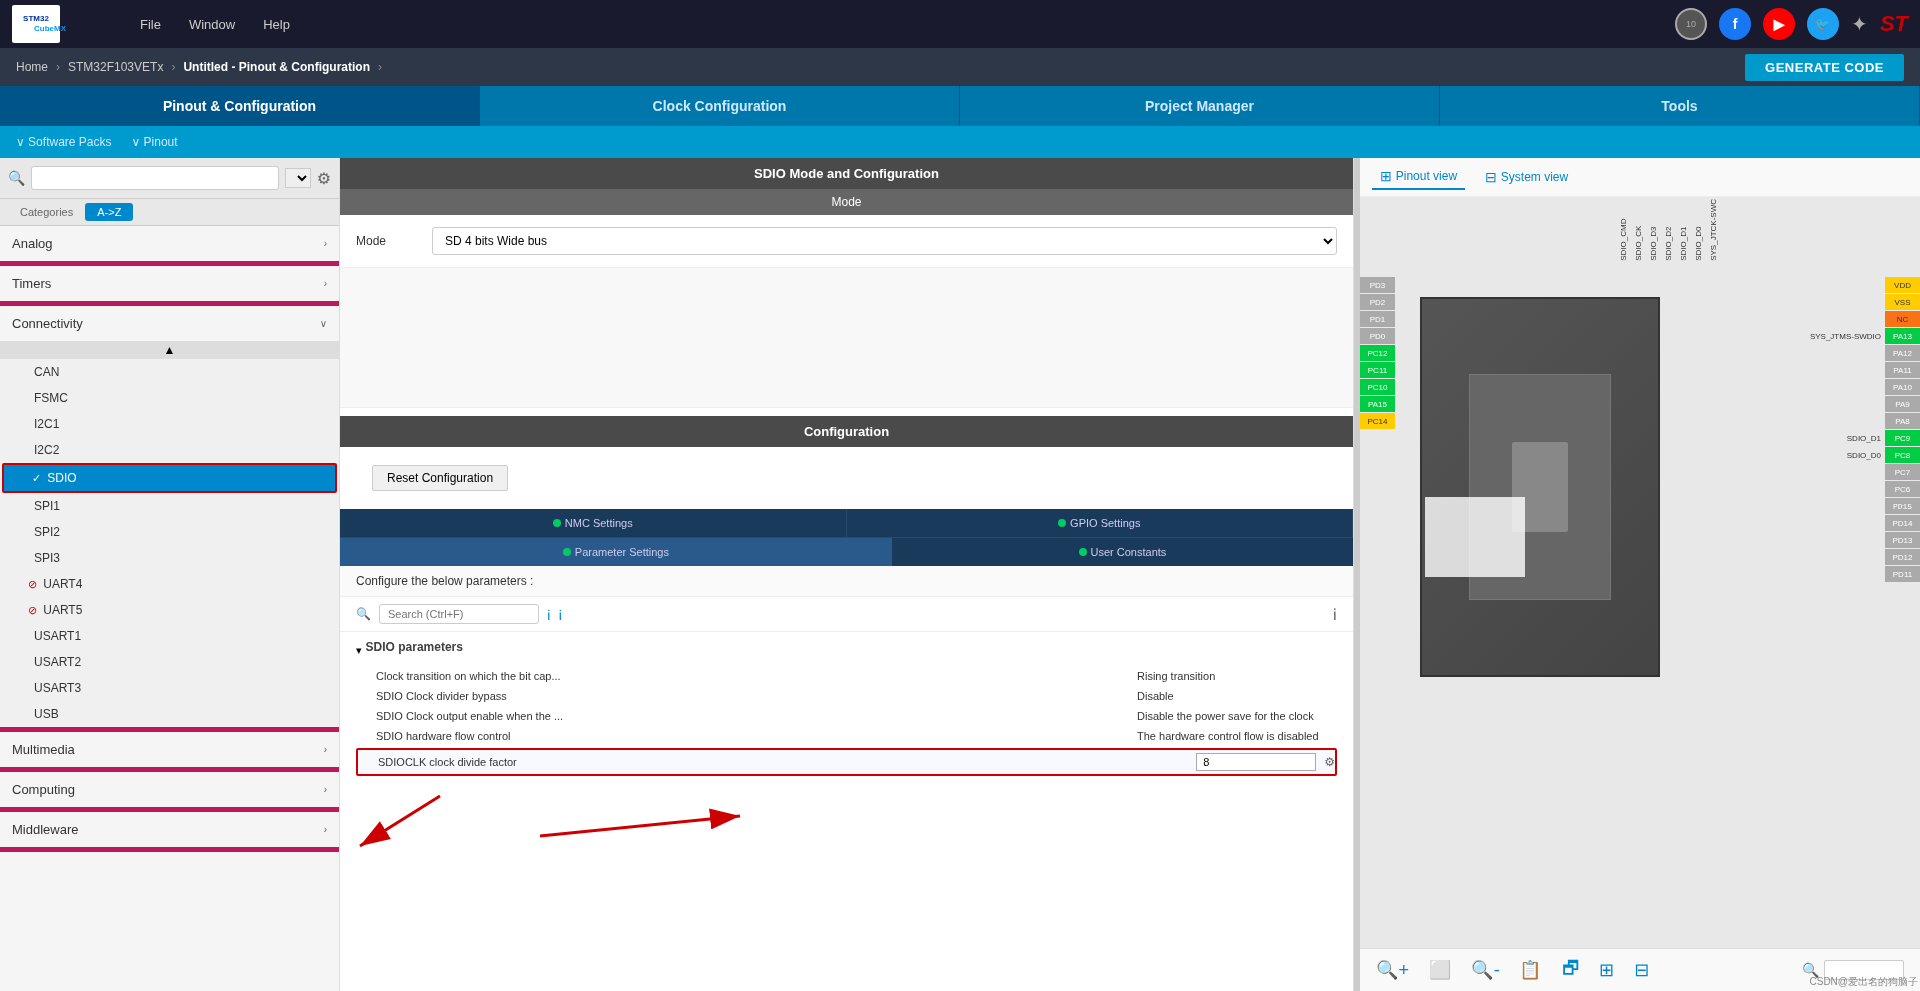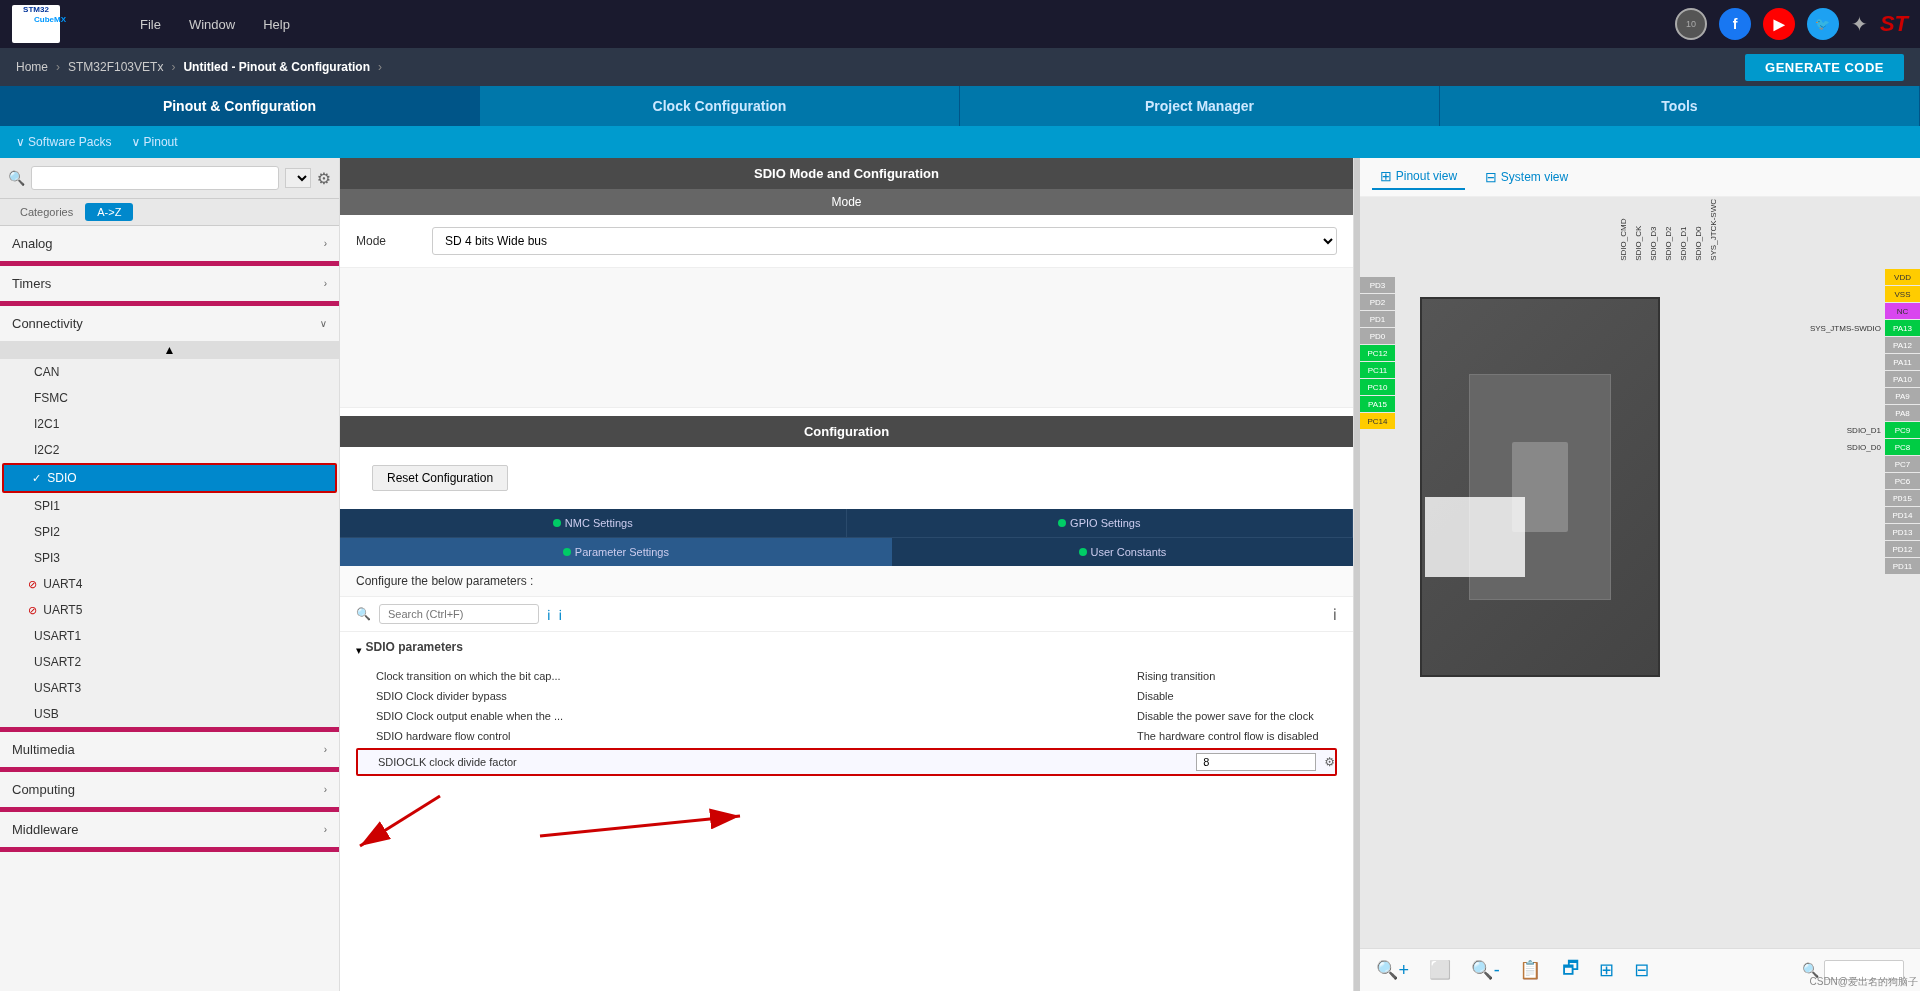--- a/index.html
+++ b/index.html
@@ -3,21 +3,21 @@
   <meta charset="utf-8">
   <style>
     * { box-sizing: border-box; margin: 0; padding: 0; }
     body { font-family: Arial, sans-serif; font-size: 12px; background: #f0f0f0; overflow: hidden; width: 1920px; height: 991px; }
 
     
     .top-bar {
       display: flex; align-items: center; background: #1a1a2e; height: 48px; padding: 0 12px; gap: 20px;
     }
     .logo-area { display: flex; align-items: center; gap: 6px; }
-    .logo-box { width: 48px; height: 38px; background: #fff; display: flex; flex-direction: column; align-items: center; font-size: 8px; font-weight: bold; color: #003399; border-radius: 2px; line-height: 1.2; }
+    .logo-box { width: 48px; height: 38px; background: #fff; display: flex; flex-direction: column; align-items: center; justify-content: center; font-size: 8px; font-weight: bold; color: #003399; border-radius: 2px; line-height: 1.2; }
     .top-menu { display: flex; gap: 28px; margin-left: 60px; }
     .top-menu-item { color: #ccc; font-size: 13px; cursor: pointer; }
     .top-icons { display: flex; gap: 12px; margin-left: auto; align-items: center; }
     .top-icon { width: 32px; height: 32px; border-radius: 50%; display: flex; align-items: center; justify-content: center; color: white; font-size: 14px; font-weight: bold; }
     .icon-anniversary { background: #555; font-size: 10px; border-radius: 50%; width: 32px; height: 32px; display: flex; align-items: center; justify-content: center; color: #aaa; border: 2px solid #aaa; }
     .icon-fb { background: #1877f2; }
     .icon-yt { background: #ff0000; }
     .icon-tw { background: #1da1f2; }
 
     
@@ -454,29 +454,29 @@
           <div style="width:35px;height:16px;background:#00cc44;display:flex;align-items:center;justify-content:center;font-size:8px;color:white;cursor:pointer;">PC10</div>
         </div>
         <div style="display:flex;align-items:center;gap:2px;">
           <div style="width:35px;height:16px;background:#00cc44;display:flex;align-items:center;justify-content:center;font-size:8px;color:white;cursor:pointer;">PA15</div>
         </div>
         <div style="display:flex;align-items:center;gap:2px;">
           <div style="width:35px;height:16px;background:#ffcc00;display:flex;align-items:center;justify-content:center;font-size:8px;color:#333;cursor:pointer;">PC14</div>
         </div>
       </div>
 
-      <div style="position:absolute;right:0;top:72px;display:flex;flex-direction:column;gap:1px;">
+      <div style="position:absolute;right:0;top:80px;display:flex;flex-direction:column;gap:1px;">
         <div style="display:flex;align-items:center;gap:4px;justify-content:flex-end;">
           <div style="width:35px;height:16px;background:#ffcc00;display:flex;align-items:center;justify-content:center;font-size:8px;color:#333;">VDD</div>
         </div>
         <div style="display:flex;align-items:center;gap:4px;justify-content:flex-end;">
           <div style="width:35px;height:16px;background:#ffcc00;display:flex;align-items:center;justify-content:center;font-size:8px;color:#333;">VSS</div>
         </div>
         <div style="display:flex;align-items:center;gap:4px;justify-content:flex-end;">
-          <div style="width:35px;height:16px;background:#d946ef;display:flex;align-items:center;justify-content:center;font-size:8px;color:#333;">NC</div>
+          <div style="width:35px;height:16px;background:#f97316;display:flex;align-items:center;justify-content:center;font-size:8px;color:#333;">NC</div>
         </div>
         <div style="display:flex;align-items:center;gap:4px;justify-content:flex-end;">
           <span style="font-size:8px;color:#333;">SYS_JTMS-SWDIO</span>
           <div style="width:35px;height:16px;background:#00cc44;display:flex;align-items:center;justify-content:center;font-size:8px;color:white;">PA13</div>
         </div>
         <div style="display:flex;align-items:center;gap:4px;justify-content:flex-end;">
           <div style="width:35px;height:16px;background:#aaa;display:flex;align-items:center;justify-content:center;font-size:8px;color:white;">PA12</div>
         </div>
         <div style="display:flex;align-items:center;gap:4px;justify-content:flex-end;">
           <div style="width:35px;height:16px;background:#aaa;display:flex;align-items:center;justify-content:center;font-size:8px;color:white;">PA11</div>

